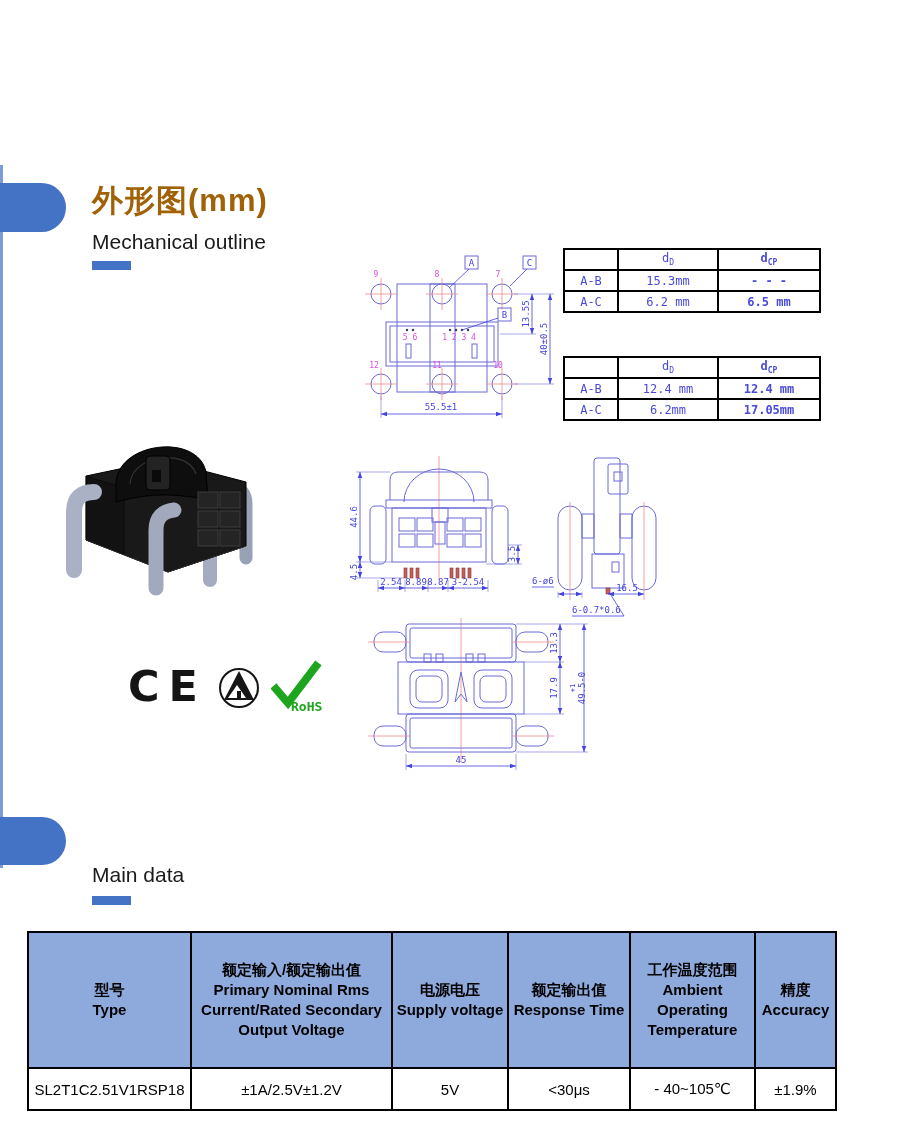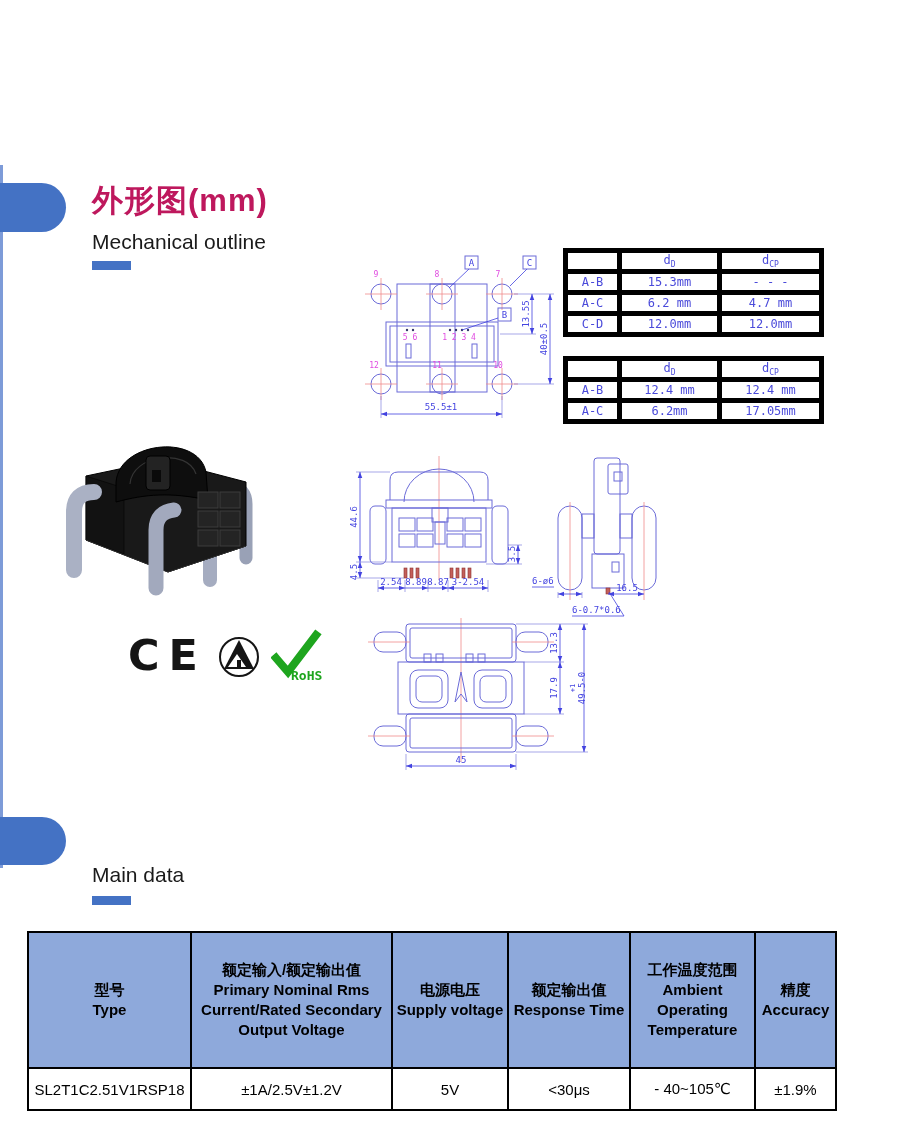--- a/index.html
+++ b/index.html
@@ -7,36 +7,36 @@
   #page {
     position:relative; width:900px; height:1140px; background:#ffffff;
     font-family:"Liberation Sans","DejaVu Sans",sans-serif; overflow:hidden;
   }
   
   .left-line { position:absolute; left:0; top:165px; width:3px; height:703px; background:#7d9bd8; }
   .pill { position:absolute; left:0; width:66px; background:#4472C4; border-radius:0 25px 25px 0; }
   .pill1 { top:183px; height:49px; }
   .pill2 { top:817px; height:48px; }
   
-  .title-cn { position:absolute; left:92px; color:#be185d; font-weight:bold; letter-spacing:1px;text-align:right; }
+  .title-cn { position:absolute; left:92px; color:#a16207; font-weight:bold; letter-spacing:1px;text-align:right; }
   .t1 { top:180px; font-size:31px; }
   .t2 { top:812px; font-size:36px; }
   .subtitle { position:absolute; left:92px; font-size:21px; color:#1a1a1a; }
   .s1 { top:230px; } .s2 { top:863px; }
   .blue-bar { position:absolute; left:92px; width:39px; height:9px; background:#4472C4; }
   .b1 { top:261px; } .b2 { top:896px; }
   .product-name { position:absolute; left:86px; top:300px; font-size:38px; font-weight:bold; color:#0d0d0d; letter-spacing:1px; }
   
-  .certs { position:absolute; left:128px; top:625px; display:flex; align-items:center; gap:9px; height:60px; }
+  .certs { position:absolute; left:128px; top:656px; display:flex; align-items:center; gap:9px; height:60px; }
   .ce-text { font-size:43px; font-weight:bold; color:#151515; letter-spacing:9px; font-family:"DejaVu Sans",sans-serif; }
   
   .dim-table { position:absolute; border-collapse:collapse; table-layout:fixed;
     font-family:"DejaVu Sans Mono","Liberation Mono",monospace; font-size:12px; color:#4a4ada; }
-  .dim-table td { border:5px solid #000000; height:21px; text-align:center; vertical-align:middle; padding:0 2px; }
-  .dim-table .c0 { width:54px; } .dim-table .c1 { width:100px; } .dim-table .c2 { width:102px; }
+  .dim-table td { border:2px solid #000000; height:21px; text-align:center; vertical-align:middle; padding:0 2px; }
+  .dim-table .c0 { width:54px; } .dim-table .c1 { width:100px; } .dim-table .c2 { width:102px;font-weight:bold; }
   .dim-table sub { font-size:8px; }
   #dim-table-1 { left:563px; top:248px; }
   #dim-table-2 { left:563px; top:356px; }
   
   svg text { font-family:"DejaVu Sans Mono","Liberation Mono",monospace; }
   .dimtxt { fill:#4343e0; font-size:9px; }
   .dimtxt-s { fill:#4343e0; font-size:7px; }
   .magtxt { fill:#e04ae0; font-size:8px; }
   .lbltxt { fill:#4343e0; font-size:9px; }
   .outline { stroke:#6b6bd8; fill:none; stroke-width:1; }
@@ -181,26 +181,21 @@
       <td class="c2"><span>d</span><sub>CP</sub></td>
     </tr>
     <tr>
       <td class="c0">A-B</td>
       <td class="c1">15.3mm</td>
       <td class="c2">- - -</td>
     </tr>
     <tr>
       <td class="c0">A-C</td>
       <td class="c1">6.2 mm</td>
-      <td class="c2">4.7 mm</td>
-    </tr>
-    <tr>
-      <td class="c0">C-D</td>
-      <td class="c1">12.0mm</td>
-      <td class="c2">12.0mm</td>
+      <td class="c2">6.5 mm</td>
     </tr>
   </tbody>
     </table>
 
   <table id="dim-table-2" class="dim-table">
     <tbody>
     <tr>
       <td class="c0"></td>
       <td class="c1"><span>d</span><sub>D</sub></td>
       <td class="c2"><span>d</span><sub>CP</sub></td>

